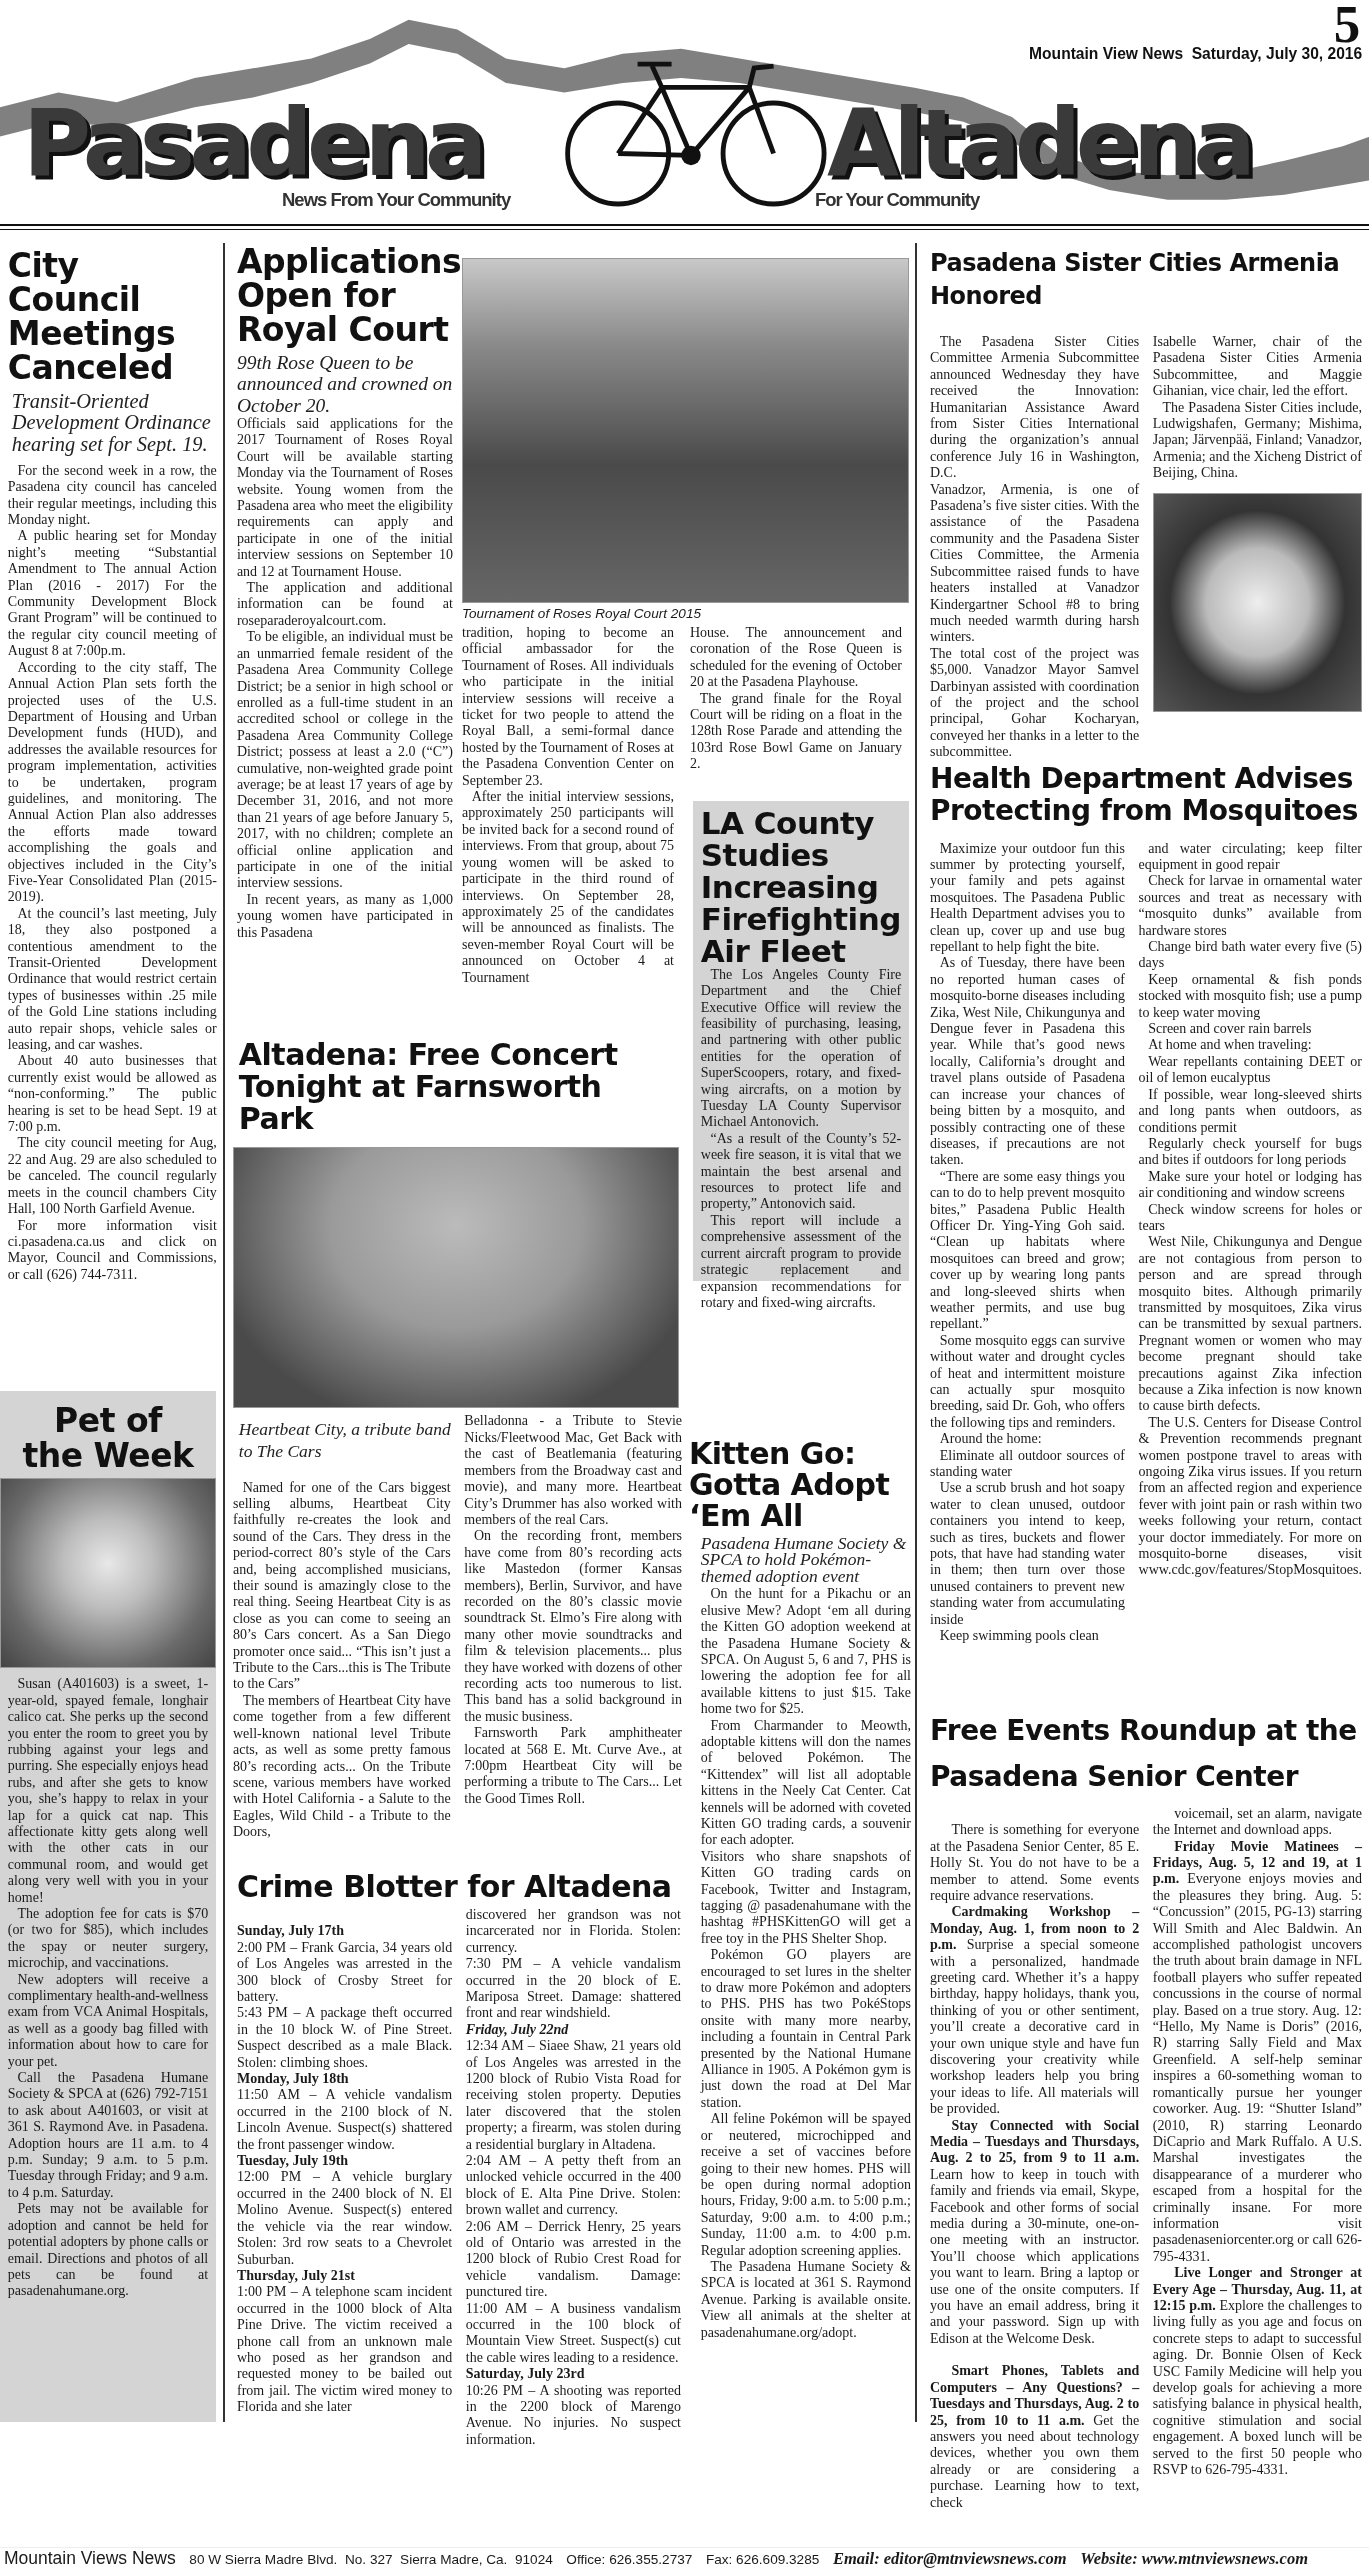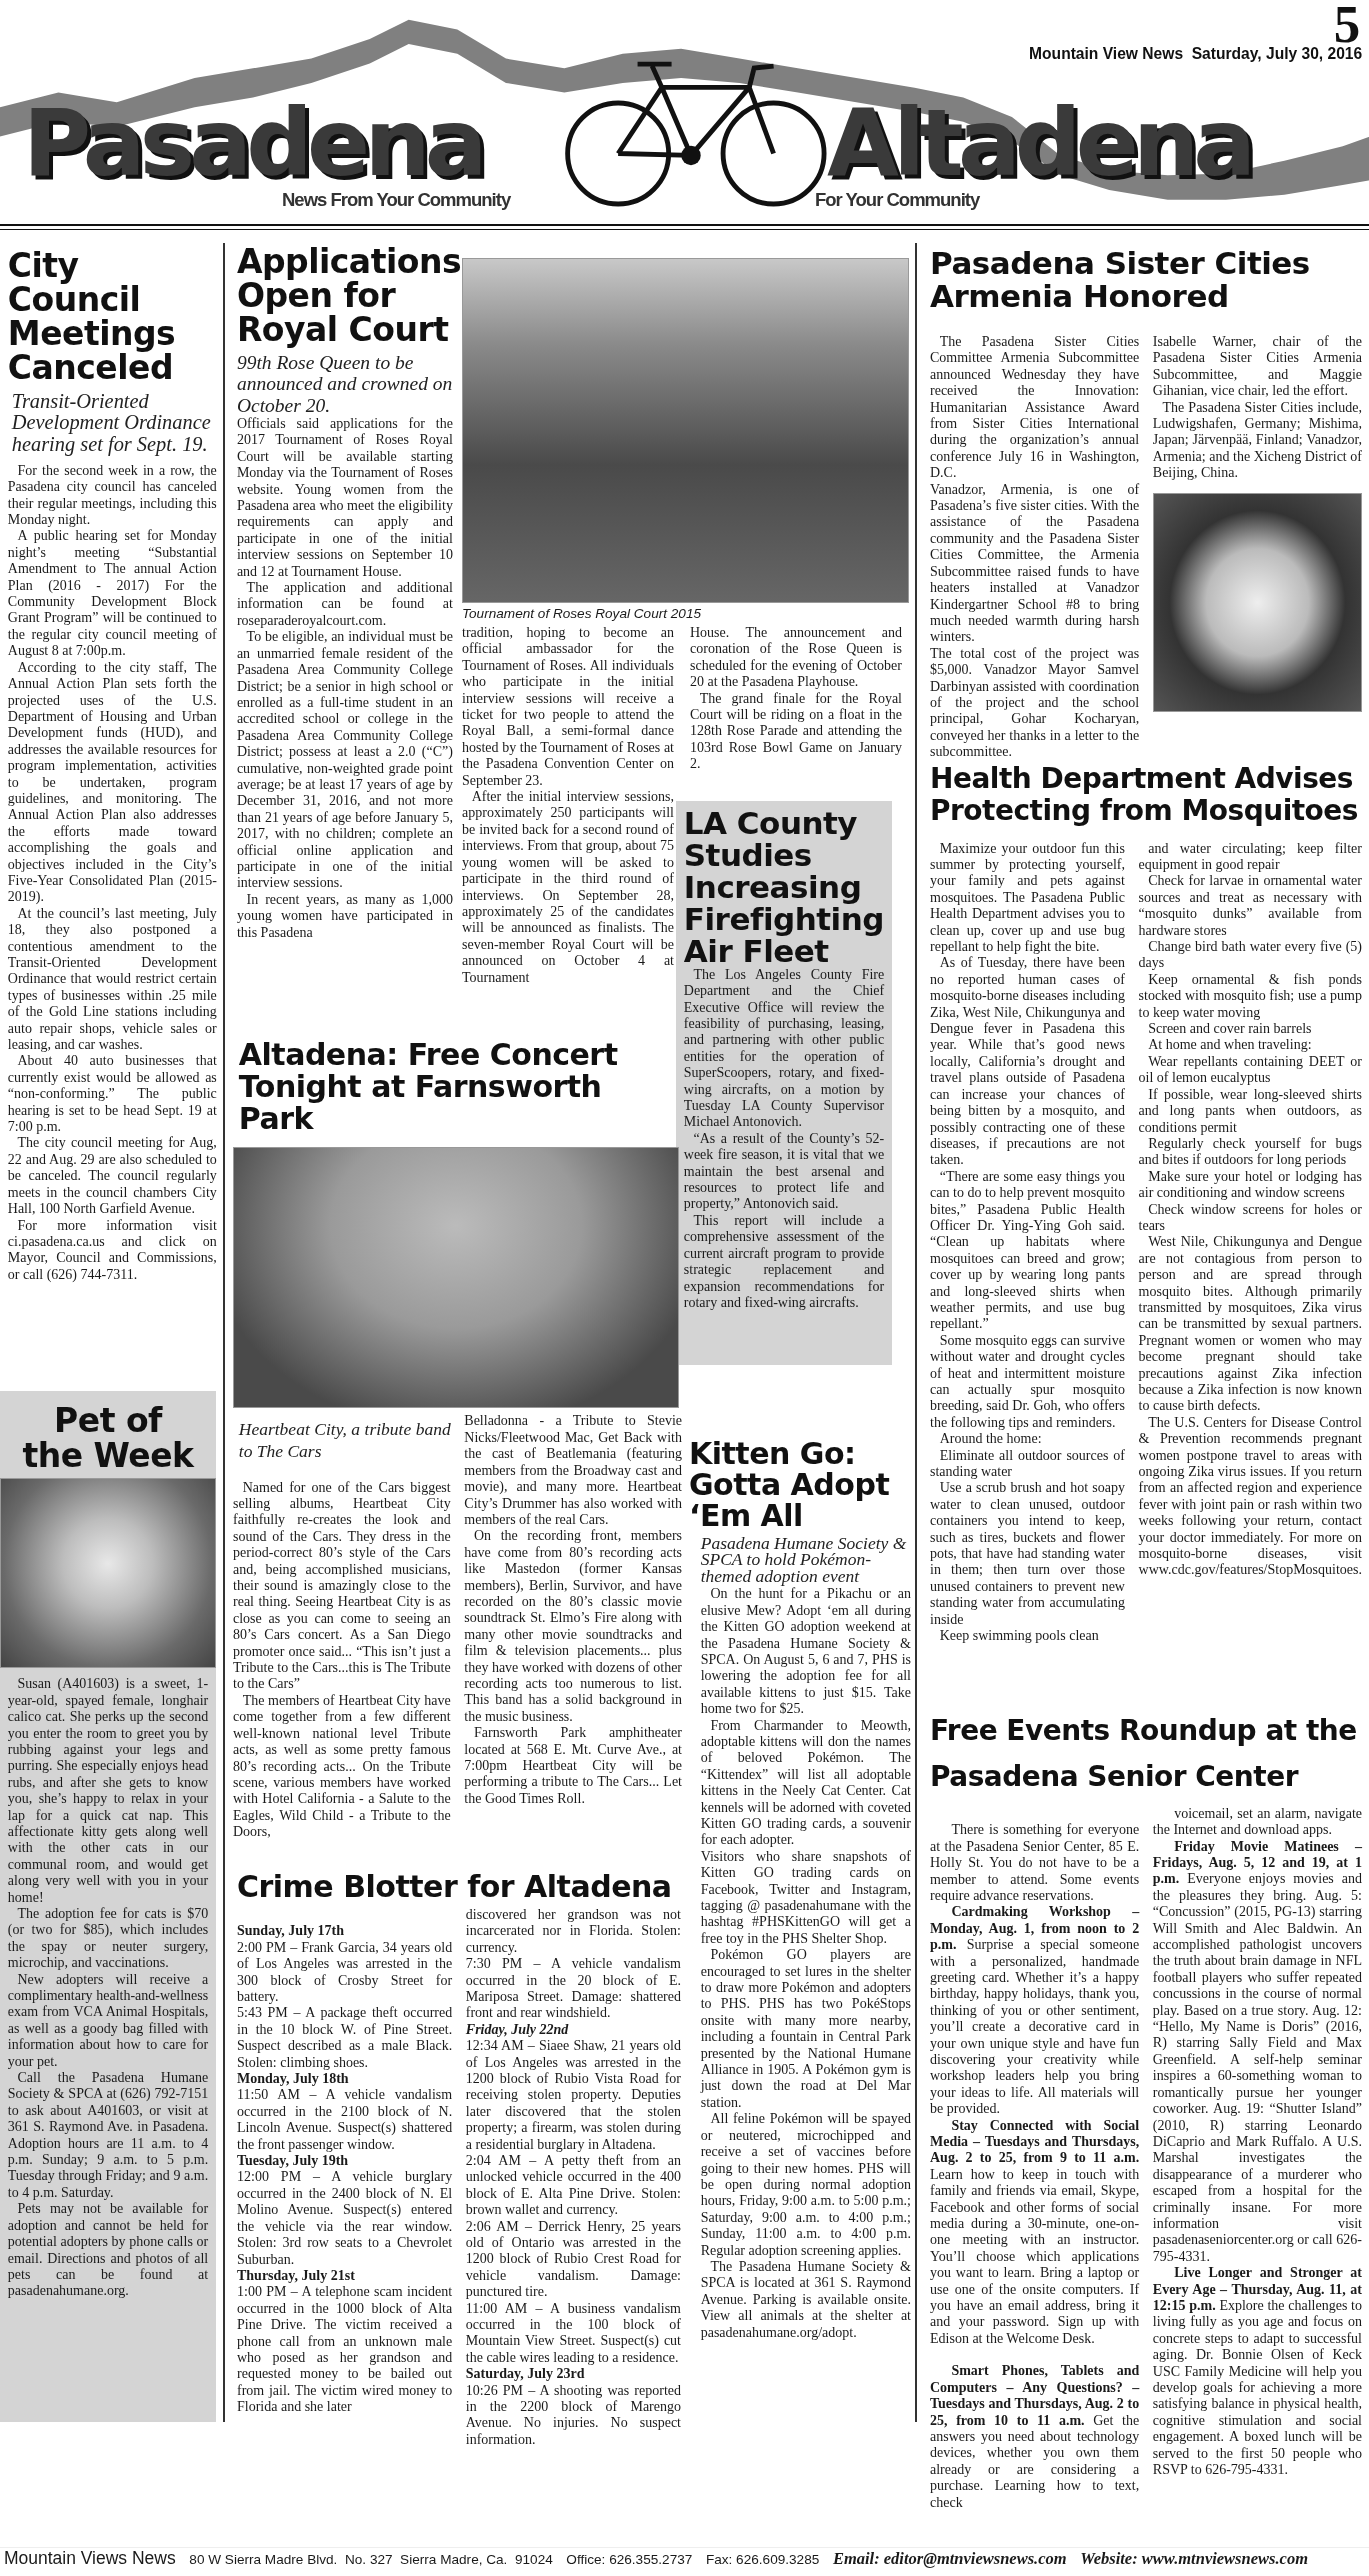--- a/index.html
+++ b/index.html
@@ -82,21 +82,21 @@
   <div class="abs body" style="left:229px;top:382px;width:212px">
     <p class="noi">tradition, hoping to become an official ambassador for the Tournament of Roses. All individuals who participate in the initial interview sessions will receive a ticket for two people to attend the Royal Ball, a semi-formal dance hosted by the Tournament of Roses at the Pasadena Convention Center on September 23.</p>
     <p>After the initial interview sessions, approximately 250 participants will be invited back for a second round of interviews. From that group, about 75 young women will be asked to participate in the third round of interviews. On September 28, approximately 25 of the candidates will be announced as finalists. The seven-member Royal Court will be announced on October 4 at Tournament</p>
   </div>
   <div class="abs body" style="left:457px;top:382px;width:212px">
     <p class="noi">House. The announcement and coronation of the Rose Queen is scheduled for the evening of October 20 at the Pasadena Playhouse.</p>
     <p>The grand finale for the Royal Court will be riding on a float in the 128th Rose Parade and attending the 103rd Rose Bowl Game on January 2.</p>
   </div>
 </div>
 
-<div class="abs grey" style="left:676px;top:801px;width:216px;height:564px;padding:5.8px 7.8px">
+<div class="abs grey" style="left:693px;top:801px;width:216px;height:480px;padding:5.8px 7.8px">
   <div class="hed" style="font-size:31px;line-height:32px">LA County Studies Increasing Firefighting Air Fleet</div>
   <div class="body">
     <p>The Los Angeles County Fire Department and the Chief Executive Office will review the feasibility of purchasing, leasing, and partnering with other public entities for the operation of SuperScoopers, rotary, and fixed-wing aircrafts, on a motion by Tuesday LA County Supervisor Michael Antonovich.</p>
     <p>“As a result of the County’s 52-week fire season, it is vital that we maintain the best arsenal and resources to protect life and property,” Antonovich said.</p>
     <p>This report will include a comprehensive assessment of the current aircraft program to provide strategic replacement and expansion recommendations for rotary and fixed-wing aircrafts.</p>
   </div>
 </div>
 
 <div class="abs" style="left:233px;top:1039px;width:449px">
   <div class="hed" style="font-size:30px;line-height:32px;padding-left:5.8px">Altadena: Free Concert Tonight at Farnsworth Park</div>
@@ -152,21 +152,21 @@
     <p class="noi">Visitors who share snapshots of Kitten GO trading cards on Facebook, Twitter and Instagram, tagging @ pasadenahumane with the hashtag #PHSKittenGO will get a free toy in the PHS Shelter Shop.</p>
     <p>Pokémon GO players are encouraged to set lures in the shelter to draw more Pokémon and adopters to PHS. PHS has two PokéStops onsite with many more nearby, including a fountain in Central Park presented by the National Humane Alliance in 1905. A Pokémon gym is just down the road at Del Mar station.</p>
     <p>All feline Pokémon will be spayed or neutered, microchipped and receive a set of vaccines before going to their new homes. PHS will be open during normal adoption hours, Friday, 9:00 a.m. to 5:00 p.m.; Saturday, 9:00 a.m. to 4:00 p.m.; Sunday, 11:00 a.m. to 4:00 p.m. Regular adoption screening applies.</p>
     <p>The Pasadena Humane Society &amp; SPCA is located at 361 S. Raymond Avenue. Parking is available onsite. View all animals at the shelter at pasadenahumane.org/adopt.</p>
   </div>
 </div>
 
 <div class="vrule" style="left:915px;top:243px;height:2179px"></div>
 
 <div class="abs" style="left:930px;top:247px;width:432px">
-  <div class="hed" style="font-size:31px;line-height:33px">Pasadena Sister Cities Armenia Honored</div>
+  <div class="hed" style="font-size:24px;line-height:33px">Pasadena Sister Cities Armenia Honored</div>
   <div class="cols2" style="margin-top:21px">
     <div class="body">
       <p>The Pasadena Sister Cities Committee Armenia Subcommittee announced Wednesday they have received the Innovation: Humanitarian Assistance Award from Sister Cities International during the organization’s annual conference July 16 in Washington, D.C.</p>
       <p class="noi">Vanadzor, Armenia, is one of Pasadena’s five sister cities. With the assistance of the Pasadena community and the Pasadena Sister Cities Committee, the Armenia Subcommittee raised funds to have heaters installed at Vanadzor Kindergartner School #8 to bring much needed warmth during harsh winters.</p>
       <p class="noi">The total cost of the project was $5,000. Vanadzor Mayor Samvel Darbinyan assisted with coordination of the project and the school principal, Gohar Kocharyan, conveyed her thanks in a letter to the subcommittee.</p>
     </div>
     <div class="body">
       <p class="noi">Isabelle Warner, chair of the Pasadena Sister Cities Armenia Subcommittee, and Maggie Gihanian, vice chair, led the effort.</p>
       <p>The Pasadena Sister Cities include, Ludwigshafen, Germany; Mishima, Japan; Järvenpää, Finland; Vanadzor, Armenia; and the Xicheng District of Beijing, China.</p>
       <div class="photo" style="margin-top:11.7px;height:219px;background:radial-gradient(ellipse at 50% 50%,#eee 0,#bbb 35%,#333 60%,#555 100%)"></div>

